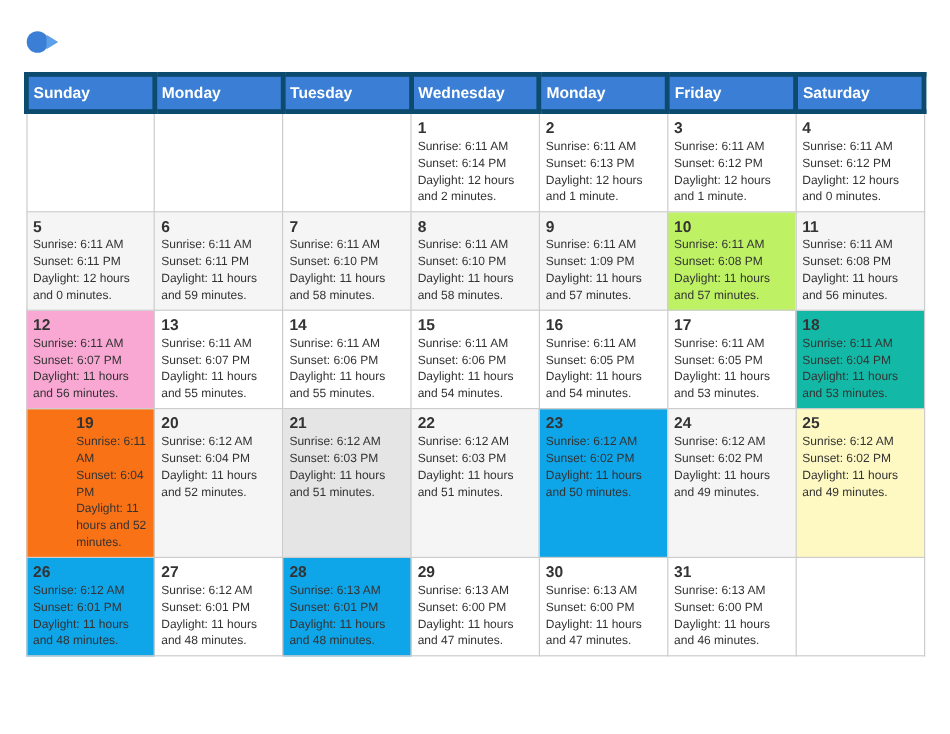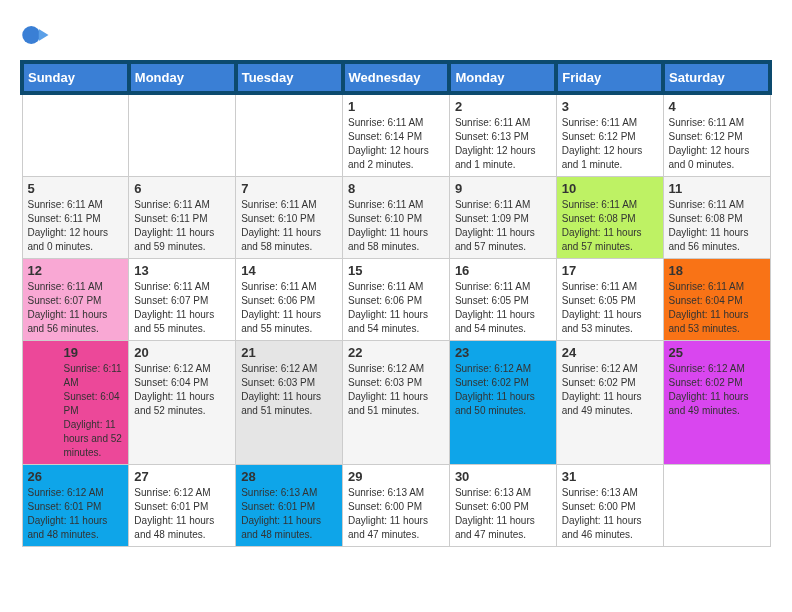--- a/index.html
+++ b/index.html
@@ -189,27 +189,27 @@
           <div class="day-info"><span>Sunrise: 6:11 AM</span><br><span>Sunset: 6:06 PM</span><br><span>Daylight: 11 hours and 54 minutes.</span></div>
         </td>
         <td style="background-color: rgb(255, 255, 255);">
           <span class="day-number">16</span>
           <div class="day-info"><span>Sunrise: 6:11 AM</span><br><span>Sunset: 6:05 PM</span><br><span>Daylight: 11 hours and 54 minutes.</span></div>
         </td>
         <td style="background-color: rgb(255, 255, 255);">
           <span class="day-number">17</span>
           <div class="day-info"><span>Sunrise: 6:11 AM</span><br><span>Sunset: 6:05 PM</span><br><span>Daylight: 11 hours and 53 minutes.</span></div>
         </td>
-        <td style="background-color: #f97316;">
+        <td style="background-color: #14b8a6;">
           <span class="day-number">18</span>
           <div class="day-info"><span>Sunrise: 6:11 AM</span><br><span>Sunset: 6:04 PM</span><br><span>Daylight: 11 hours and 53 minutes.</span></div>
         </td>
       </tr>
       <tr>
-        <td style="background-color: #ec4899; padding-left: 41px;">
+        <td style="background-color: #f97316; padding-left: 41px;">
           <span class="day-number">19</span>
           <div class="day-info"><span>Sunrise: 6:11 AM</span><br><span>Sunset: 6:04 PM</span><br><span>Daylight: 11 hours and 52 minutes.</span></div>
         </td>
         <td style="background-color: rgb(245, 245, 245);">
           <span class="day-number">20</span>
           <div class="day-info"><span>Sunrise: 6:12 AM</span><br><span>Sunset: 6:04 PM</span><br><span>Daylight: 11 hours and 52 minutes.</span></div>
         </td>
         <td style="background-color: #e5e5e5; margin-left: 32px;">
           <span class="day-number">21</span>
           <div class="day-info"><span>Sunrise: 6:12 AM</span><br><span>Sunset: 6:03 PM</span><br><span>Daylight: 11 hours and 51 minutes.</span></div>
@@ -219,21 +219,21 @@
           <div class="day-info"><span>Sunrise: 6:12 AM</span><br><span>Sunset: 6:03 PM</span><br><span>Daylight: 11 hours and 51 minutes.</span></div>
         </td>
         <td style="background-color: #0ea5e9;">
           <span class="day-number">23</span>
           <div class="day-info"><span>Sunrise: 6:12 AM</span><br><span>Sunset: 6:02 PM</span><br><span>Daylight: 11 hours and 50 minutes.</span></div>
         </td>
         <td style="background-color: rgb(245, 245, 245);">
           <span class="day-number">24</span>
           <div class="day-info"><span>Sunrise: 6:12 AM</span><br><span>Sunset: 6:02 PM</span><br><span>Daylight: 11 hours and 49 minutes.</span></div>
         </td>
-        <td style="background-color: #d946ef;">
+        <td style="background-color: #fef9c3;">
           <span class="day-number">25</span>
           <div class="day-info"><span>Sunrise: 6:12 AM</span><br><span>Sunset: 6:02 PM</span><br><span>Daylight: 11 hours and 49 minutes.</span></div>
         </td>
       </tr>
       <tr>
         <td style="background-color: #0ea5e9;">
           <span class="day-number">26</span>
           <div class="day-info"><span>Sunrise: 6:12 AM</span><br><span>Sunset: 6:01 PM</span><br><span>Daylight: 11 hours and 48 minutes.</span></div>
         </td>
         <td style="background-color: rgb(255, 255, 255);">

